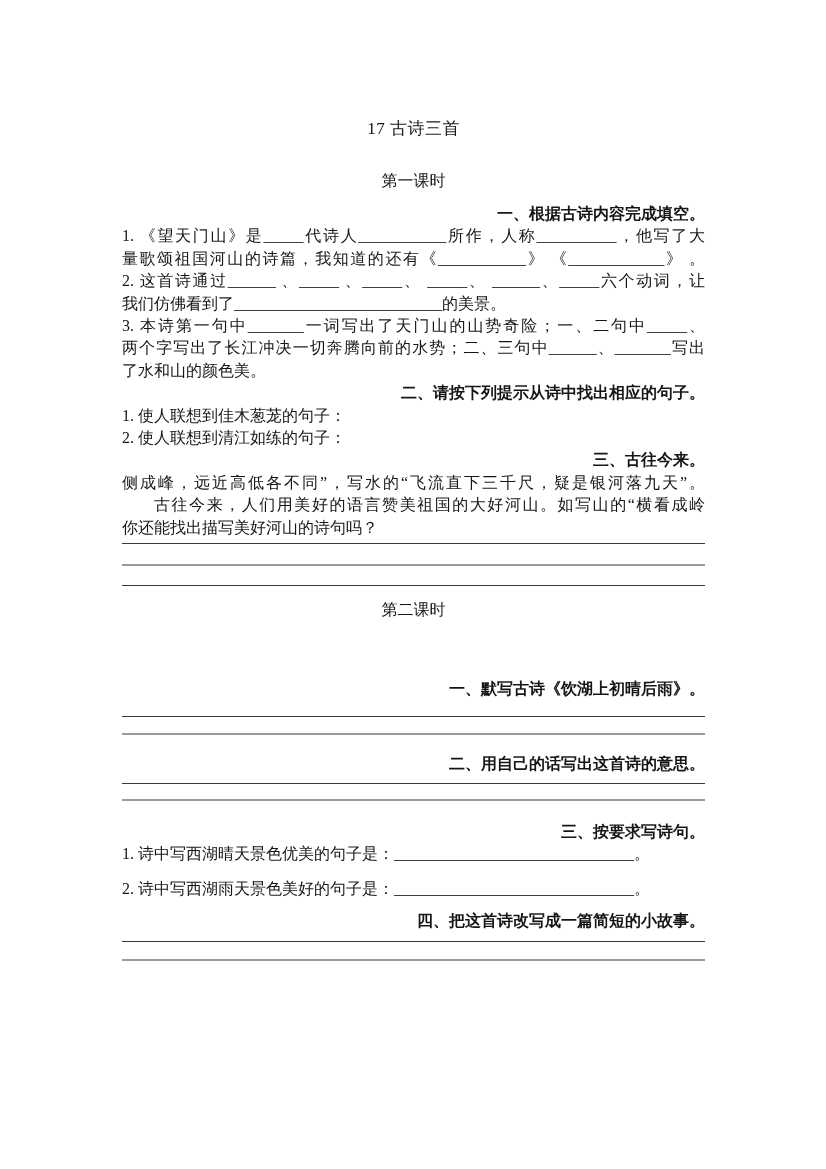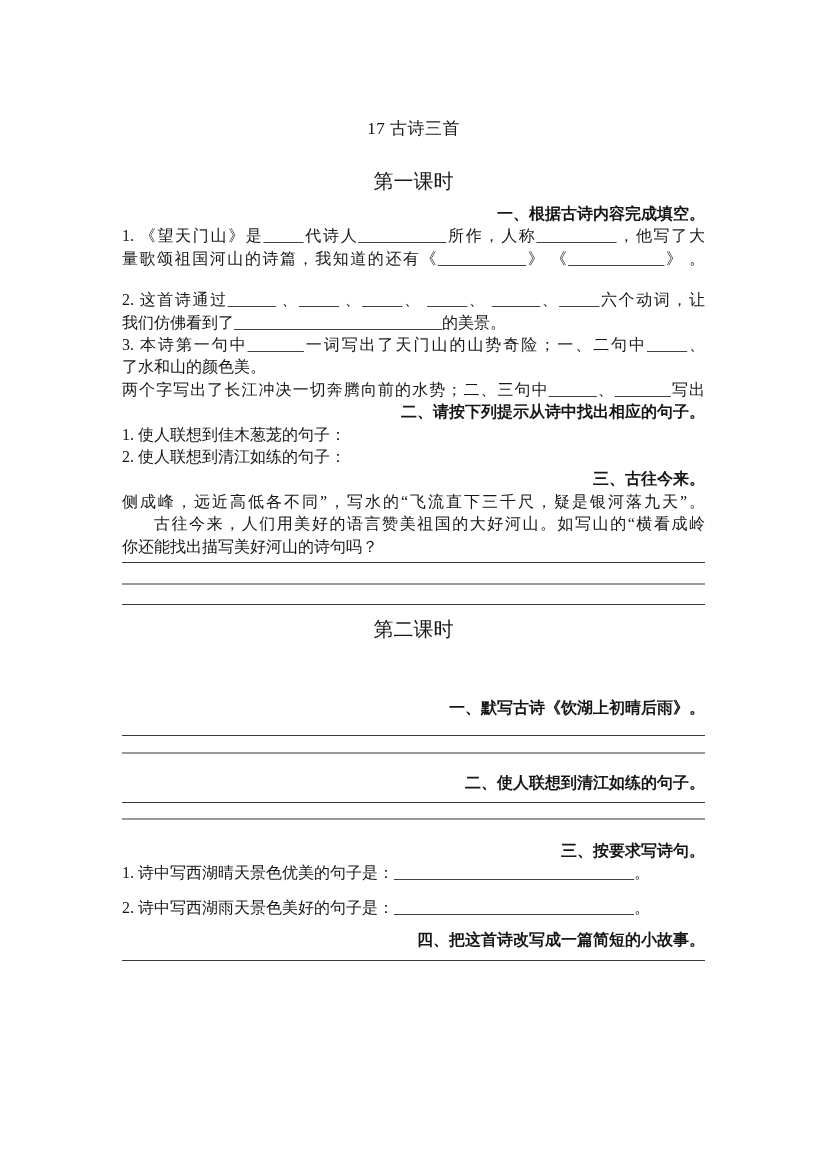--- a/index.html
+++ b/index.html
@@ -10,53 +10,53 @@
     color: #161616;
     font-size: 16px;
   }
   .page {
     width: 826px; height: 971px;
     padding: 117px 121px 0 122px;
     overflow: hidden;
   }
   .t-center { text-align: center; }
   .doc-title { font-size: 17px; line-height: 23px; margin-bottom: 30px; letter-spacing: 0.5px; }
-  .session-h { font-size: 20px; line-height: 22px; }
+  .session-h { font-size: 16px; line-height: 22px; }
   .sec-title { font-weight: bold; line-height: 22.4px; text-align: right; }
   .tl { line-height: 22.4px; white-space: nowrap; }
   .jl { white-space: normal; text-align: justify; text-align-last: justify; }
   .indent { text-indent: 32px; }
   .rule { border-bottom: 1px solid #3a3a3a; }
   .rule.thick { border-bottom: 2px solid #9a9a9a; }
 </style>
 </head>
 <body>
 
 <div class="page">
 
   <div class="doc-title t-center">17 古诗三首</div>
 
   <div class="session-h t-center" style="margin-bottom:11px;">第一课时</div>
 
   <div class="sec-title">一、根据古诗内容完成填空。</div>
 
-  <div style="margin-bottom:19px;">
+  <div style="">
     <div class="tl jl">1. 《望天门山》是_____代诗人___________所作，人称__________，他写了大</div>
     <div class="tl jl">量歌颂祖国河山的诗篇，我知道的还有《___________》 《____________》 。</div>
   </div>
 
   <div>
     <div class="tl jl">2. 这首诗通过______ 、_____ 、_____、 _____、 ______、_____六个动词，让</div>
     <div class="tl">我们仿佛看到了__________________________的美景。</div>
   </div>
 
   <div>
     <div class="tl jl">3. 本诗第一句中_______一词写出了天门山的山势奇险；一、二句中_____、</div>
+    <div class="tl jl">两个字写出了长江冲决一切奔腾向前的水势；二、三句中______、_______写出</div>
     <div class="tl">了水和山的颜色美。</div>
-    <div class="tl jl">两个字写出了长江冲决一切奔腾向前的水势；二、三句中______、_______写出</div>
   </div>
 
   <div class="sec-title">二、请按下列提示从诗中找出相应的句子。</div>
   <div class="tl">1. 使人联想到佳木葱茏的句子：</div>
   <div class="tl">2. 使人联想到清江如练的句子：</div>
 
   <div class="sec-title">三、古往今来。</div>
 
   <div>
     <div class="tl jl">侧成峰，远近高低各不同”，写水的“飞流直下三千尺，疑是银河落九天”。</div>
@@ -67,21 +67,21 @@
   <div class="rule" style="height:5px;"></div>
   <div class="rule thick" style="height:22px;"></div>
   <div class="rule" style="height:20px;"></div>
 
   <div class="session-h t-center" style="margin-top:13px;">第二课时</div>
 
   <div class="sec-title" style="margin-top:57px;">一、默写古诗《饮湖上初晴后雨》。</div>
   <div class="rule" style="height:16px;"></div>
   <div class="rule thick" style="height:18px;"></div>
 
-  <div class="sec-title" style="margin-top:18px;">二、使人联想到清江如练的句子。</div>
+  <div class="sec-title" style="margin-top:18px;">二、用自己的话写出这首诗的意思。</div>
   <div class="rule" style="height:9px;"></div>
   <div class="rule thick" style="height:17px;"></div>
 
   <div class="sec-title" style="margin-top:20px;">三、按要求写诗句。</div>
   <div class="tl" style="margin-bottom:12px;">1. 诗中写西湖晴天景色优美的句子是：______________________________。</div>
   <div class="tl">2. 诗中写西湖雨天景色美好的句子是：______________________________。</div>
 
   <div class="sec-title" style="margin-top:10px;">四、把这首诗改写成一篇简短的小故事。</div>
   <div class="rule" style="height:9px;"></div>
   <div class="rule thick" style="height:19px;"></div>

